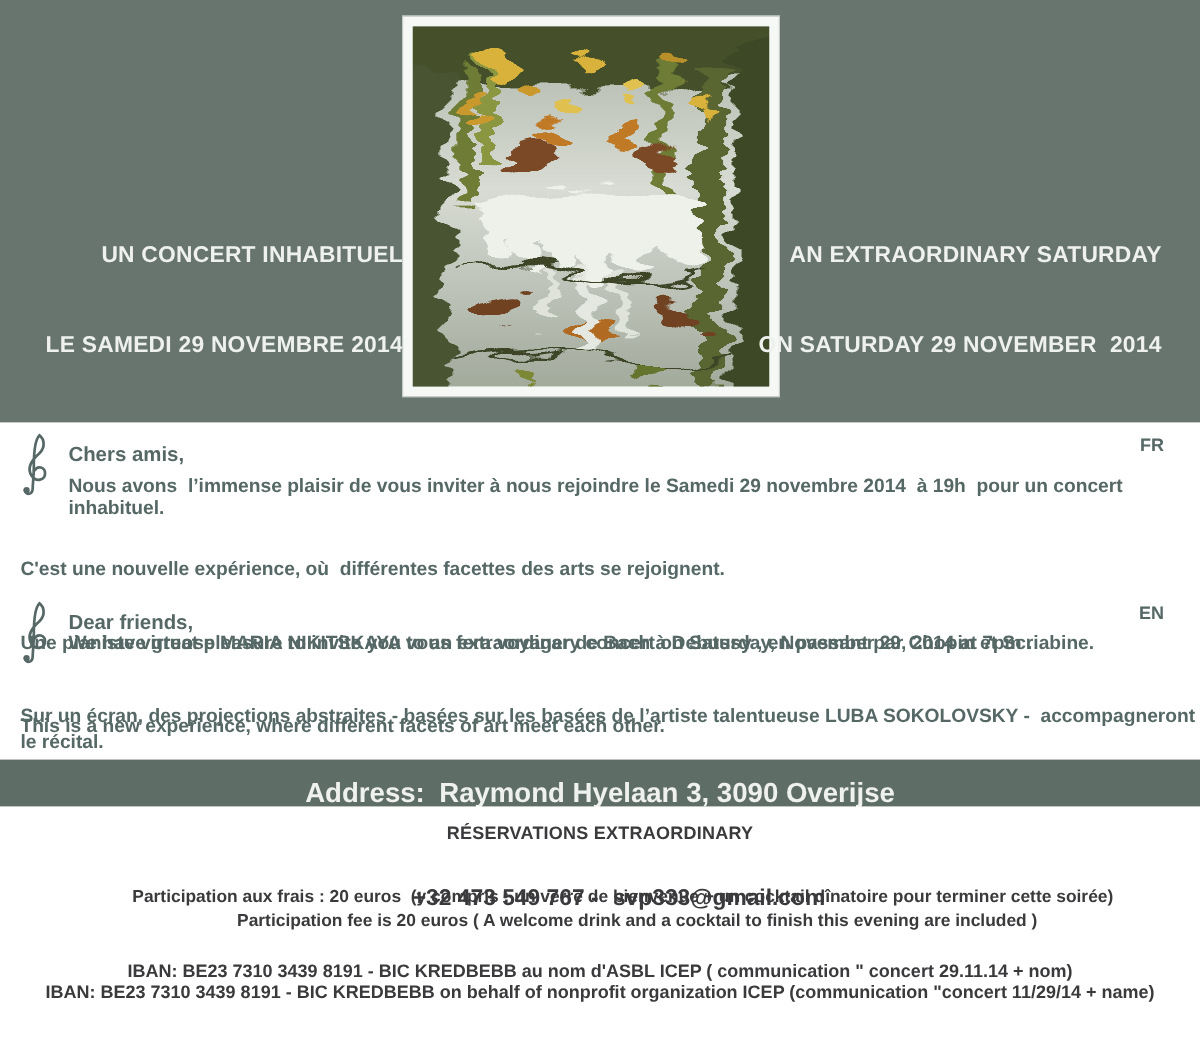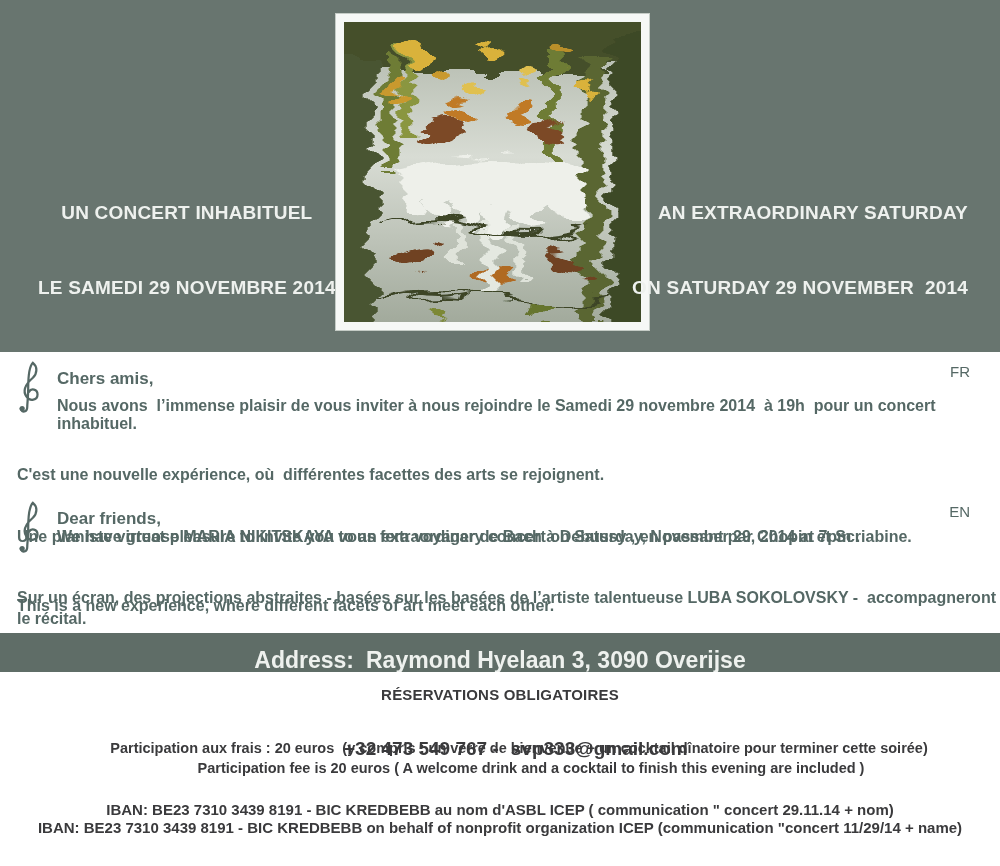--- a/index.html
+++ b/index.html
@@ -14,31 +14,31 @@
   .banner{
     position:absolute;top:0;left:0;width:1000px;height:352px;
     background:var(--banner-bg,#68756f);
   }
   .title{
     position:absolute;top:150px;
     color:var(--title-text,#eef1ee);
     font-size:19px;font-weight:700;line-height:25px;
     letter-spacing:.2px;white-space:pre-wrap;
   }
-  .title-left{left:38px;text-align:center;}
+  .title-left{left:38px;text-align:right;}
   .title-right{right:32px;text-align:right;}
   .artwork-frame{
     position:absolute;left:335px;top:13px;width:315px;height:318px;
     background:#f6f8f6;border:1px solid #c5ccc6;box-sizing:border-box;
     padding:8px;
   }
   .artwork-frame svg{display:block;width:100%;height:100%;background:#b9c0b4;}
   
   .midtext{color:var(--body-text,#556865);font-weight:700;white-space:pre-wrap;}
-  .lang-label{position:absolute;right:30px;font-size:15px;color:var(--body-text,#556865);font-weight:400;}
+  .lang-label{position:absolute;right:30px;font-size:15px;color:var(--body-text,#556865);font-weight:700;}
   .lang-fr{top:363px;}
   .lang-en{top:503px;}
   .clef{position:absolute;left:16px;width:30px;height:56px;}
   .clef-fr{top:360px;}
   .clef-en{top:500px;}
   .greeting{position:absolute;left:57px;font-size:17px;}
   .greeting-fr{top:369px;}
   .greeting-en{top:509px;}
   .intro{position:absolute;left:57px;font-size:16px;}
   .intro-fr{top:397px;}
@@ -163,21 +163,21 @@
     <div>With a virtuoso pianist MARIA NIKITSKAYA you will make the journey from Bach to Debussy through Chopin and Scriabin.</div>
     <div>An abstract projections based on the works of talented artist LUBA SOKOLOVSKY will accompany the recital on the screen.</div>
   </div>
 
   <div class="address-bar">
     <span class="addr-label">Address:</span>
     <span>Raymond Hyelaan 3, 3090 Overijse</span>
   </div>
 
   <div class="footer">
-    <div class="resa-title">RÉSERVATIONS OBLIGATOIRES</div>
+    <div class="resa-title">RÉSERVATIONS EXTRAORDINARY</div>
     <div class="contact-line">
       <span>+32 473 549 767 -</span><span class="email">svp333@gmail.com</span>
     </div>
     <div class="fee-line fee-fr">Participation aux frais : 20 euros  (y compris : un verre de bienvenue + un cocktail dînatoire pour terminer cette soirée)</div>
     <div class="fee-line fee-en">Participation fee is 20 euros ( A welcome drink and a cocktail to finish this evening are included )</div>
     <div class="iban-line iban-fr">IBAN: BE23 7310 3439 8191 - BIC KREDBEBB au nom d'ASBL ICEP ( communication " concert 29.11.14 + nom)</div>
     <div class="iban-line iban-en">IBAN: BE23 7310 3439 8191 - BIC KREDBEBB on behalf of nonprofit organization ICEP (communication "concert 11/29/14 + name)</div>
   </div>
 
 </div>

